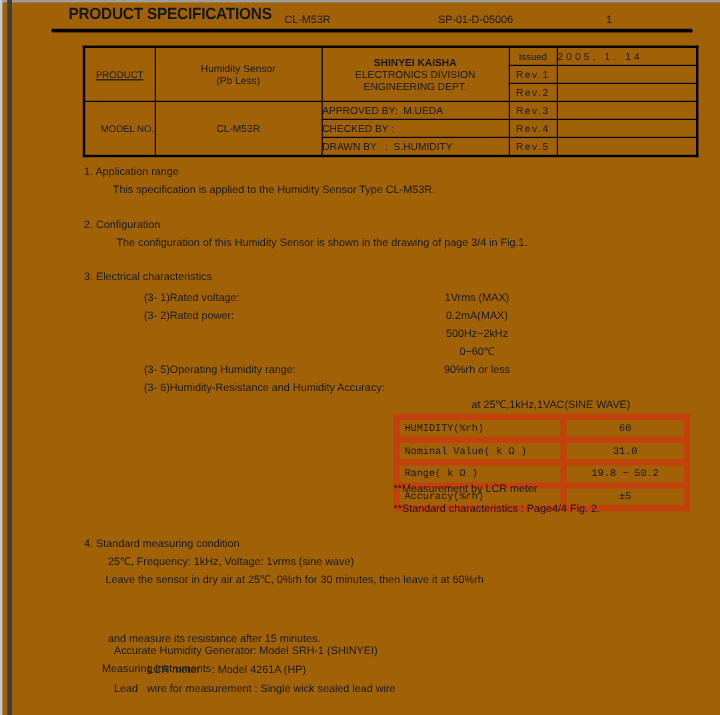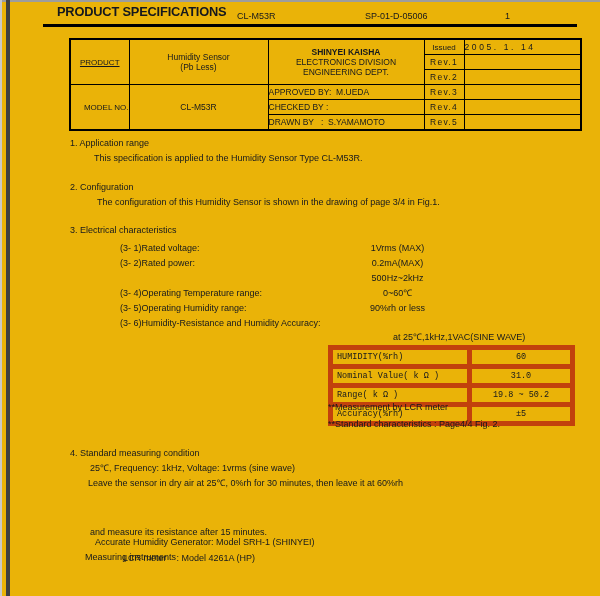--- a/index.html
+++ b/index.html
@@ -1,17 +1,17 @@
 <!DOCTYPE html>
 <html><head>
 <meta charset="utf-8">
 <style>
   html,body { margin:0; padding:0; background:#f4f4f4; }
   .page {
-    position:relative; width:600px; height:596px; background:#eab308;
+    position:relative; width:600px; height:596px; background:#a16207;
     font-family:"Liberation Sans", sans-serif; color:#15181e; overflow:hidden;
   }
   .t { position:absolute; white-space:pre; font-size:9px; line-height:11px; }
   .edge-top   { position:absolute; left:0; top:0; width:600px; height:2px; background:#9d9d9d; }
   .edge-left-light { position:absolute; left:0; top:0; width:2px; height:596px; background:#cscsc; background:#c9c9c9; }
   .edge-left-dark  { position:absolute; left:6px; top:0; width:4px; height:596px; background:#3d3f41; }
   .doc-title {
     left:57px; top:6px; font-size:13.5px; font-weight:bold; letter-spacing:-0.2px;
     transform:scaleX(0.95); transform-origin:left top;
   }
@@ -85,21 +85,21 @@
         <td class="sign-cell">APPROVED BY:  M.UEDA</td>
         <td class="c-center rev">Rev.3</td>
         <td></td>
       </tr>
       <tr>
         <td class="sign-cell">CHECKED BY :</td>
         <td class="c-center rev">Rev.4</td>
         <td></td>
       </tr>
       <tr>
-        <td class="sign-cell">DRAWN BY   :  S.YAMAMOTO</td>
+        <td class="sign-cell">DRAWN BY   :  S.HUMIDITY</td>
         <td class="c-center rev">Rev.5</td>
         <td></td>
       </tr>
     </tbody>
   </table>
 
   <div class="t" style="left:70px; top:138px;">1. Application range</div>
   <div class="t" style="left:94px; top:153px;">This specification is applied to the Humidity Sensor Type CL-M53R.</div>
 
   <div class="t" style="left:70px; top:182px;">2. Configuration</div>
@@ -108,21 +108,20 @@
   <div class="t" style="left:70px; top:225px;">3. Electrical characteristics</div>
 
   <div class="t" style="left:120px; top:243px;">(3- 1)Rated voltage:</div>
   <div class="t val-c" style="left:325px; top:243px;">1Vrms (MAX)</div>
 
   <div class="t" style="left:120px; top:258px;">(3- 2)Rated power:</div>
   <div class="t val-c" style="left:325px; top:258px;">0.2mA(MAX)</div>
 
   <div class="t val-c" style="left:325px; top:273px;">500Hz~2kHz</div>
 
-  <div class="t" style="left:120px; top:288px;">(3- 4)Operating Temperature range:</div>
   <div class="t val-c" style="left:325px; top:288px;">0~60℃</div>
 
   <div class="t" style="left:120px; top:303px;">(3- 5)Operating Humidity range:</div>
   <div class="t val-c" style="left:325px; top:303px;">90%rh or less</div>
 
   <div class="t" style="left:120px; top:318px;">(3- 6)Humidity-Resistance and Humidity Accuracy:</div>
 
   <div class="t" style="left:393px; top:332px;">at 25℃,1kHz,1VAC(SINE WAVE)</div>
 
   <table class="char-table">
@@ -150,14 +149,15 @@
   <div class="t" style="left:328px; top:419px;">**Standard characteristics : Page4/4 Fig. 2.</div>
 
   <div class="t" style="left:70px; top:448px;">4. Standard measuring condition</div>
   <div class="t" style="left:90px; top:463px;">25℃, Frequency: 1kHz, Voltage: 1vrms (sine wave)</div>
   <div class="t" style="left:88px; top:478px;">Leave the sensor in dry air at 25℃, 0%rh for 30 minutes, then leave it at 60%rh</div>
   <div class="t" style="left:90px; top:493px;margin-top:34px;">and measure its resistance after 15 minutes.</div>
 
   <div class="t" style="left:85px; top:522px;margin-top:30px;">Measuring instruments</div>
   <div class="t" style="left:95px; top:537px;">Accurate Humidity Generator: Model SRH-1 (SHINYEI)</div>
   <div class="t" style="left:95px; top:553px;padding-left:28px;">LCR meter    : Model 4261A (HP)</div>
+  <div class="t" style="left:95px; top:569px;">Lead   wire for measurement : Single wick sealed lead wire</div>
 
 </div>
 
 </body></html>

